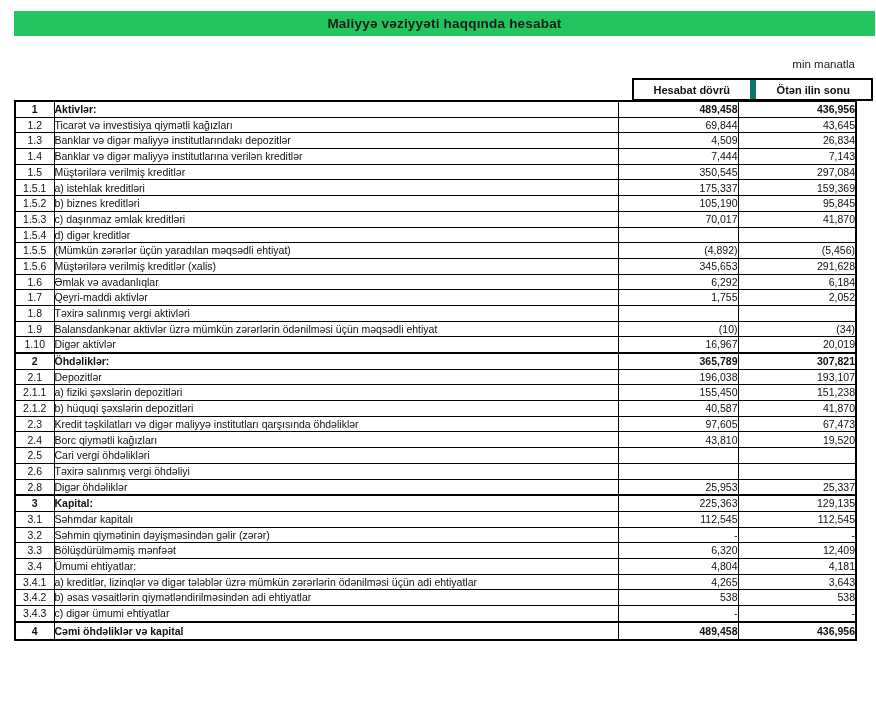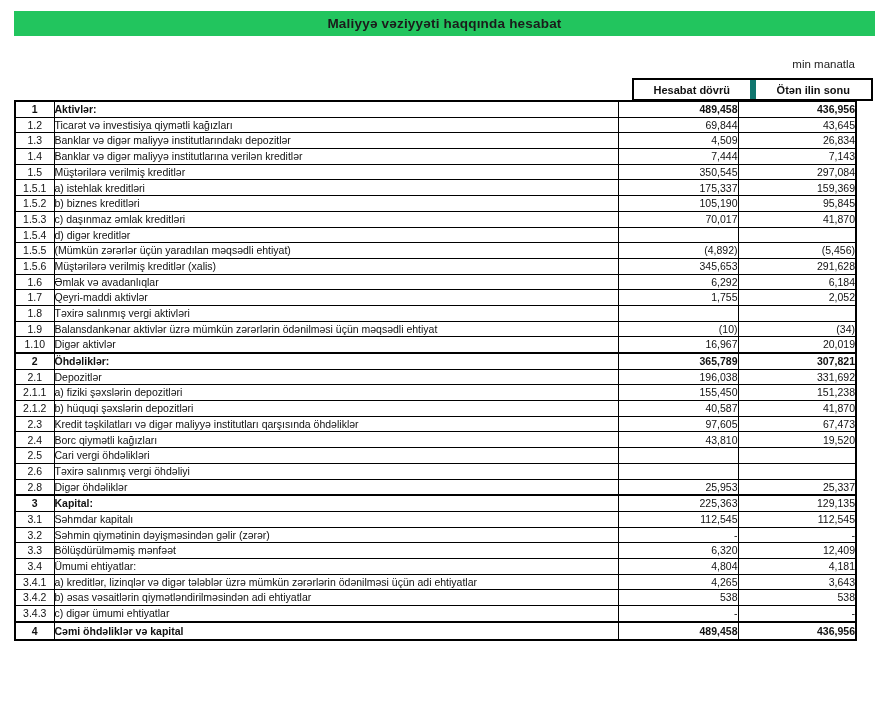--- a/index.html
+++ b/index.html
@@ -165,21 +165,21 @@
       <tr class="thick-top bold-label bold-values">
         <td class="idx">2</td>
         <td class="lbl">Öhdəliklər:</td>
         <td class="num">365,789</td>
         <td class="num">307,821</td>
       </tr>
       <tr>
         <td class="idx">2.1</td>
         <td class="lbl">Depozitlər</td>
         <td class="num">196,038</td>
-        <td class="num">331,692</td>
+        <td class="num">193,107</td>
       </tr>
       <tr>
         <td class="idx">2.1.1</td>
         <td class="lbl">a) fiziki şəxslərin depozitləri</td>
         <td class="num">155,450</td>
         <td class="num">151,238</td>
       </tr>
       <tr>
         <td class="idx">2.1.2</td>
         <td class="lbl">b) hüquqi şəxslərin depozitləri</td>

